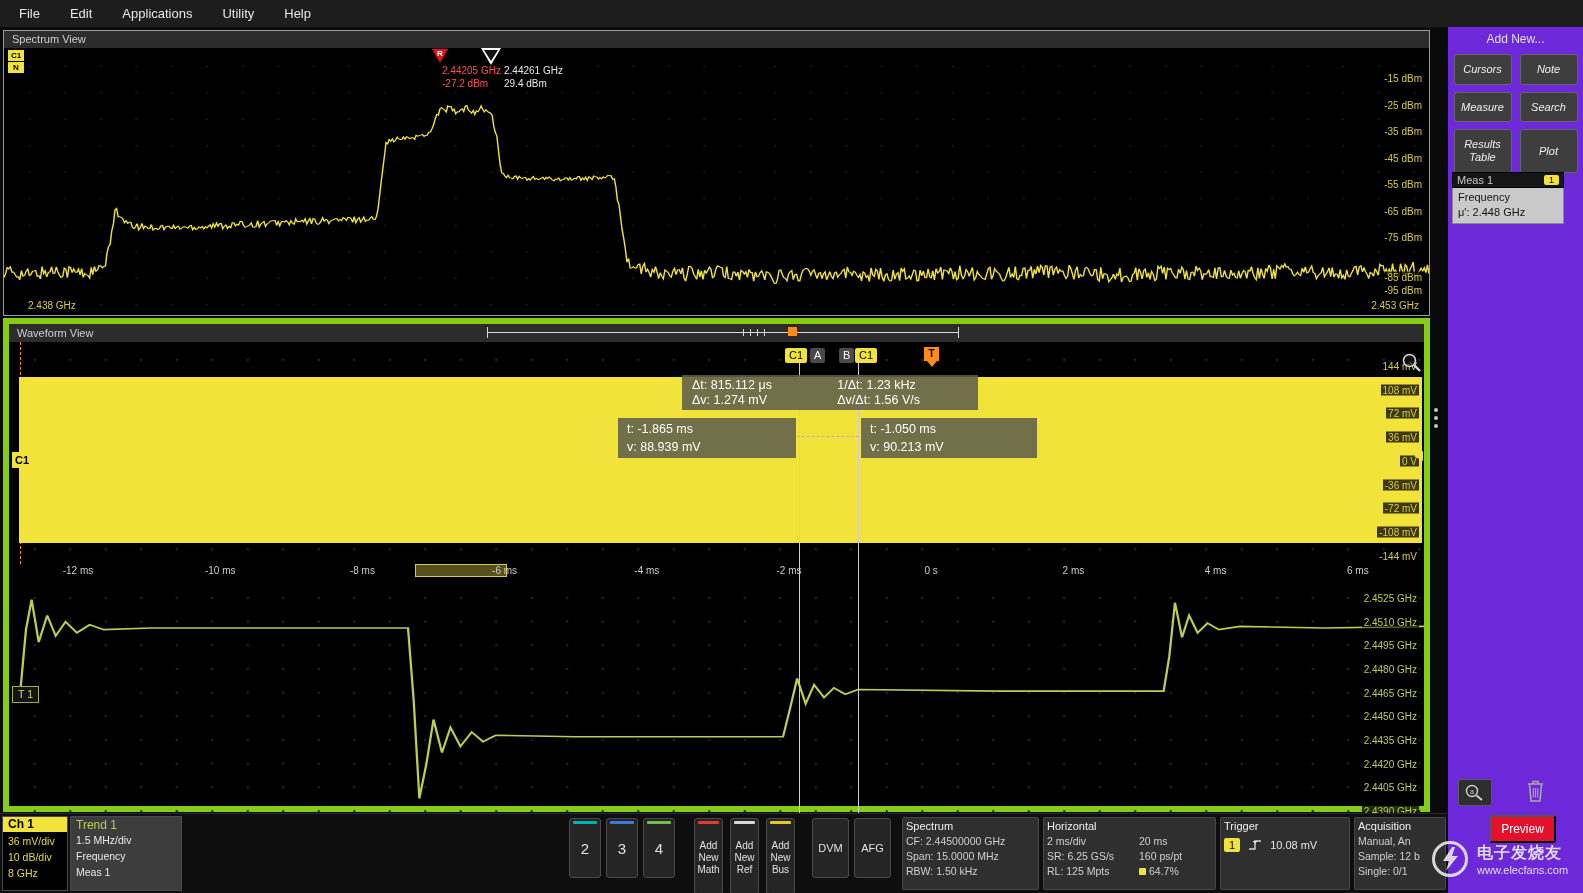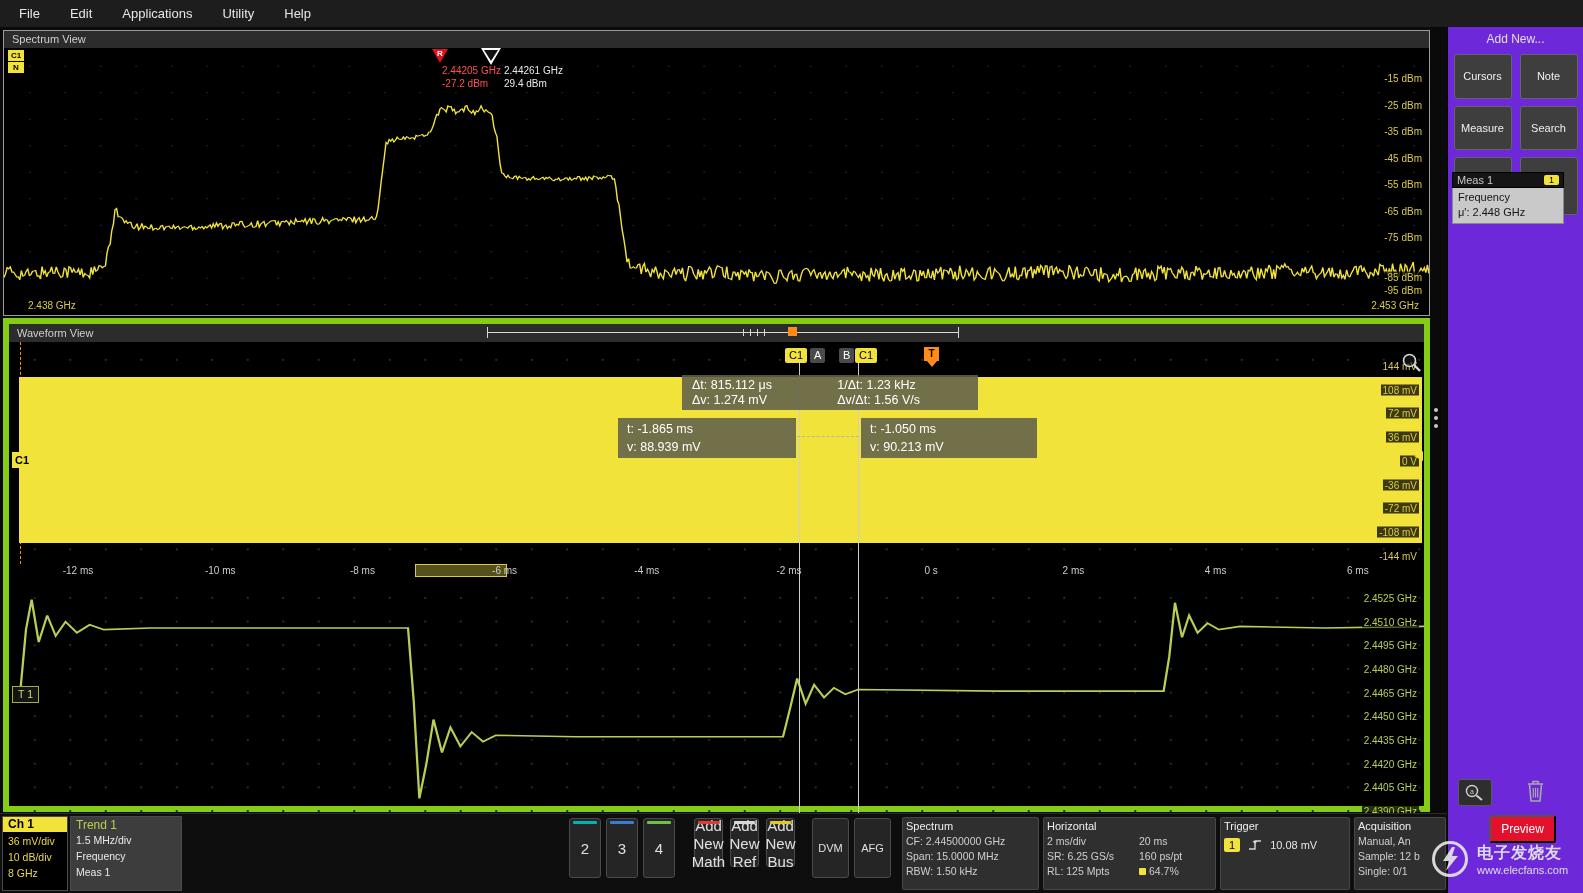--- a/index.html
+++ b/index.html
@@ -71,36 +71,36 @@
   .bottombar{position:absolute;left:0;top:813px;width:1447px;height:80px;background:#0e0e0e;border-top:1px solid #2a2a2a;z-index:20;}
   .bb-tile{position:absolute;top:2px;height:75px;box-sizing:border-box;border:1px solid #4a4a4a;overflow:hidden;}
   .ch1-head{background:#f2e33a;color:#000;font-weight:bold;font-size:12px;height:15px;line-height:15px;padding:0 5px;}
   .ch1-rows{background:#000;color:#e8d94a;font-size:10.5px;line-height:1.5;padding:2px 5px;height:58px;}
   .trend-tile{background:#3d3d3d;}
   .trend-head{color:#b9cf53;font-size:12px;padding:1px 5px;}
   .trend-rows{color:#e9e9e9;font-size:10.5px;line-height:1.5;padding:0 5px;}
   .chan-btn{position:absolute;top:4px;width:32px;height:60px;background:#252525;border:1px solid #4a4a4a;border-radius:3px;color:#e0e0e0;
             font-size:15px;display:flex;align-items:center;justify-content:center;box-sizing:border-box;}
   .strip{position:absolute;top:2px;left:3px;right:3px;height:3px;border-radius:1px;}
-  .add-btn{position:absolute;top:4px;width:29px;height:49px;background:#252525;border:1px solid #4a4a4a;border-radius:3px;color:#e0e0e0;
-           font-size:15px;line-height:1.2;display:flex;align-items:center;justify-content:center;text-align:center;box-sizing:border-box;padding-top:4px;}
+  .add-btn{position:absolute;top:4px;width:29px;height:76px;background:#252525;border:1px solid #4a4a4a;border-radius:3px;color:#e0e0e0;
+           font-size:10px;line-height:1.2;display:flex;align-items:center;justify-content:center;text-align:center;box-sizing:border-box;padding-top:4px;}
   .util-btn{position:absolute;top:4px;width:37px;height:60px;background:#252525;border:1px solid #4a4a4a;border-radius:3px;color:#e0e0e0;
             font-size:11px;display:flex;align-items:center;justify-content:center;box-sizing:border-box;}
   .info-panel{position:absolute;top:3px;height:73px;background:#2f2f2f;border:1px solid #474747;border-radius:2px;box-sizing:border-box;padding:2px 3px;overflow:hidden;}
   .ip-title{font-size:11px;color:#f0f0f0;margin-bottom:2px;}
   .ip-row{font-size:10.5px;color:#cfcfcf;line-height:1.45;white-space:nowrap;}
   .ip-grid{display:grid;grid-template-columns:92px auto;font-size:10.5px;color:#cfcfcf;line-height:1.45;}
   .warn-dot{display:inline-block;width:7px;height:7px;background:#f2e33a;border-radius:1px;margin-right:3px;}
   .trig-row{display:flex;align-items:center;gap:7px;margin-top:6px;font-size:11px;color:#e6e6e6;}
   .src-badge{background:#f2e33a;color:#000;font-size:11px;padding:0 5px;border-radius:2px;height:14px;line-height:14px;}
   
   .sidebar{position:absolute;left:1447px;top:27px;width:136px;height:866px;background:#6d28d9;border-left:1px solid #000;box-sizing:border-box;z-index:25;}
   .addnew{text-align:center;color:#e0e0e0;font-size:12px;margin-top:5px;}
   .sb-grid{display:grid;grid-template-columns:58px 58px;gap:7px 8px;justify-content:center;margin-top:8px;}
-  .sb-btn{background:#3e3e3e;border:1px solid #656565;border-radius:3px;color:#efefef;font-size:11px;min-height:26px;display:flex;align-items:center;justify-content:center;text-align:center;line-height:1.15;padding:15px 2px;box-sizing:border-box;}
+  .sb-btn{background:#3e3e3e;border:1px solid #656565;border-radius:3px;color:#efefef;font-size:11px;min-height:26px;display:flex;align-items:center;justify-content:center;text-align:center;line-height:1.15;padding:8px 2px;box-sizing:border-box;font-style:italic;}
   .meas{position:absolute;left:4px;top:145px;width:112px;}
   .meas-head{display:flex;justify-content:space-between;align-items:center;background:#151515;padding:1px 4px;color:#c8c8c8;font-size:11px;border:1px solid #000;}
   .meas-badge{background:#f2e33a;color:#000;font-size:9px;padding:0 5px;border-radius:2px;}
   .meas-body{background:#c9c9c9;color:#141414;font-size:11px;line-height:1.35;padding:2px 5px 3px;border:1px solid #8a8a8a;border-top:none;}
   .icon-btn{position:absolute;background:#2e2e2e;border:1px solid #5a5a5a;border-radius:3px;display:flex;align-items:center;justify-content:center;box-sizing:border-box;}
   .preview-btn{position:absolute;left:41px;top:788px;width:67px;height:28px;background:#e4112d;color:#fff;font-size:12px;border-radius:3px;display:flex;align-items:center;justify-content:center;}
   
   .watermark{position:absolute;left:1430px;top:839px;display:flex;align-items:center;gap:7px;z-index:40;opacity:.95;color:#e4e4e4;}
   .wm-text div:first-child{font-size:16px;font-weight:bold;letter-spacing:1px;}
   .wm-text div:last-child{font-size:11px;}

